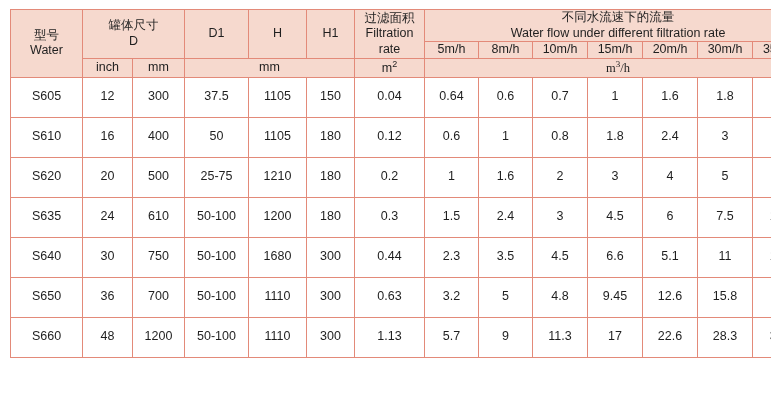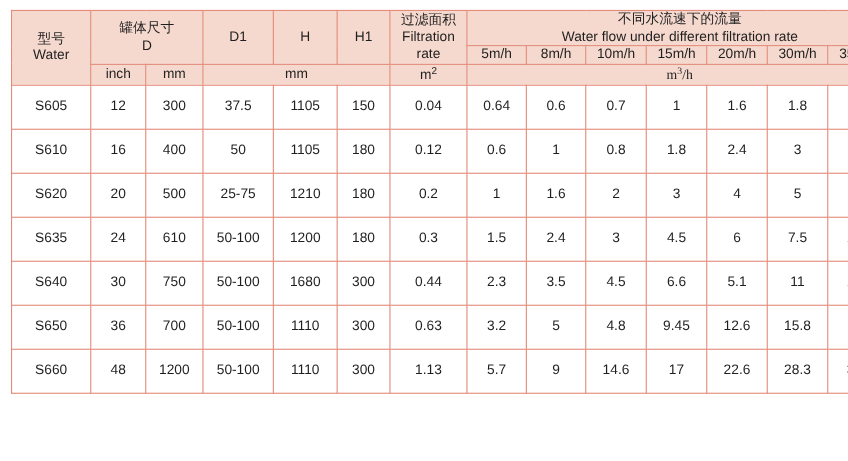--- a/index.html
+++ b/index.html
@@ -240,20 +240,20 @@
     <tr class="body-row">
       <td class="model-col">S660</td>
       <td>48</td>
       <td>1200</td>
       <td>50-100</td>
       <td>1110</td>
       <td>300</td>
       <td>1.13</td>
       <td>5.7</td>
       <td class="bold-val">9</td>
-      <td>14.6</td>
+      <td>11.3</td>
       <td class="bold-val">17</td>
       <td>22.6</td>
       <td>28.3</td>
       <td>39.6</td>
     </tr>
   </tbody>
 </table>
 
 </body></html>

